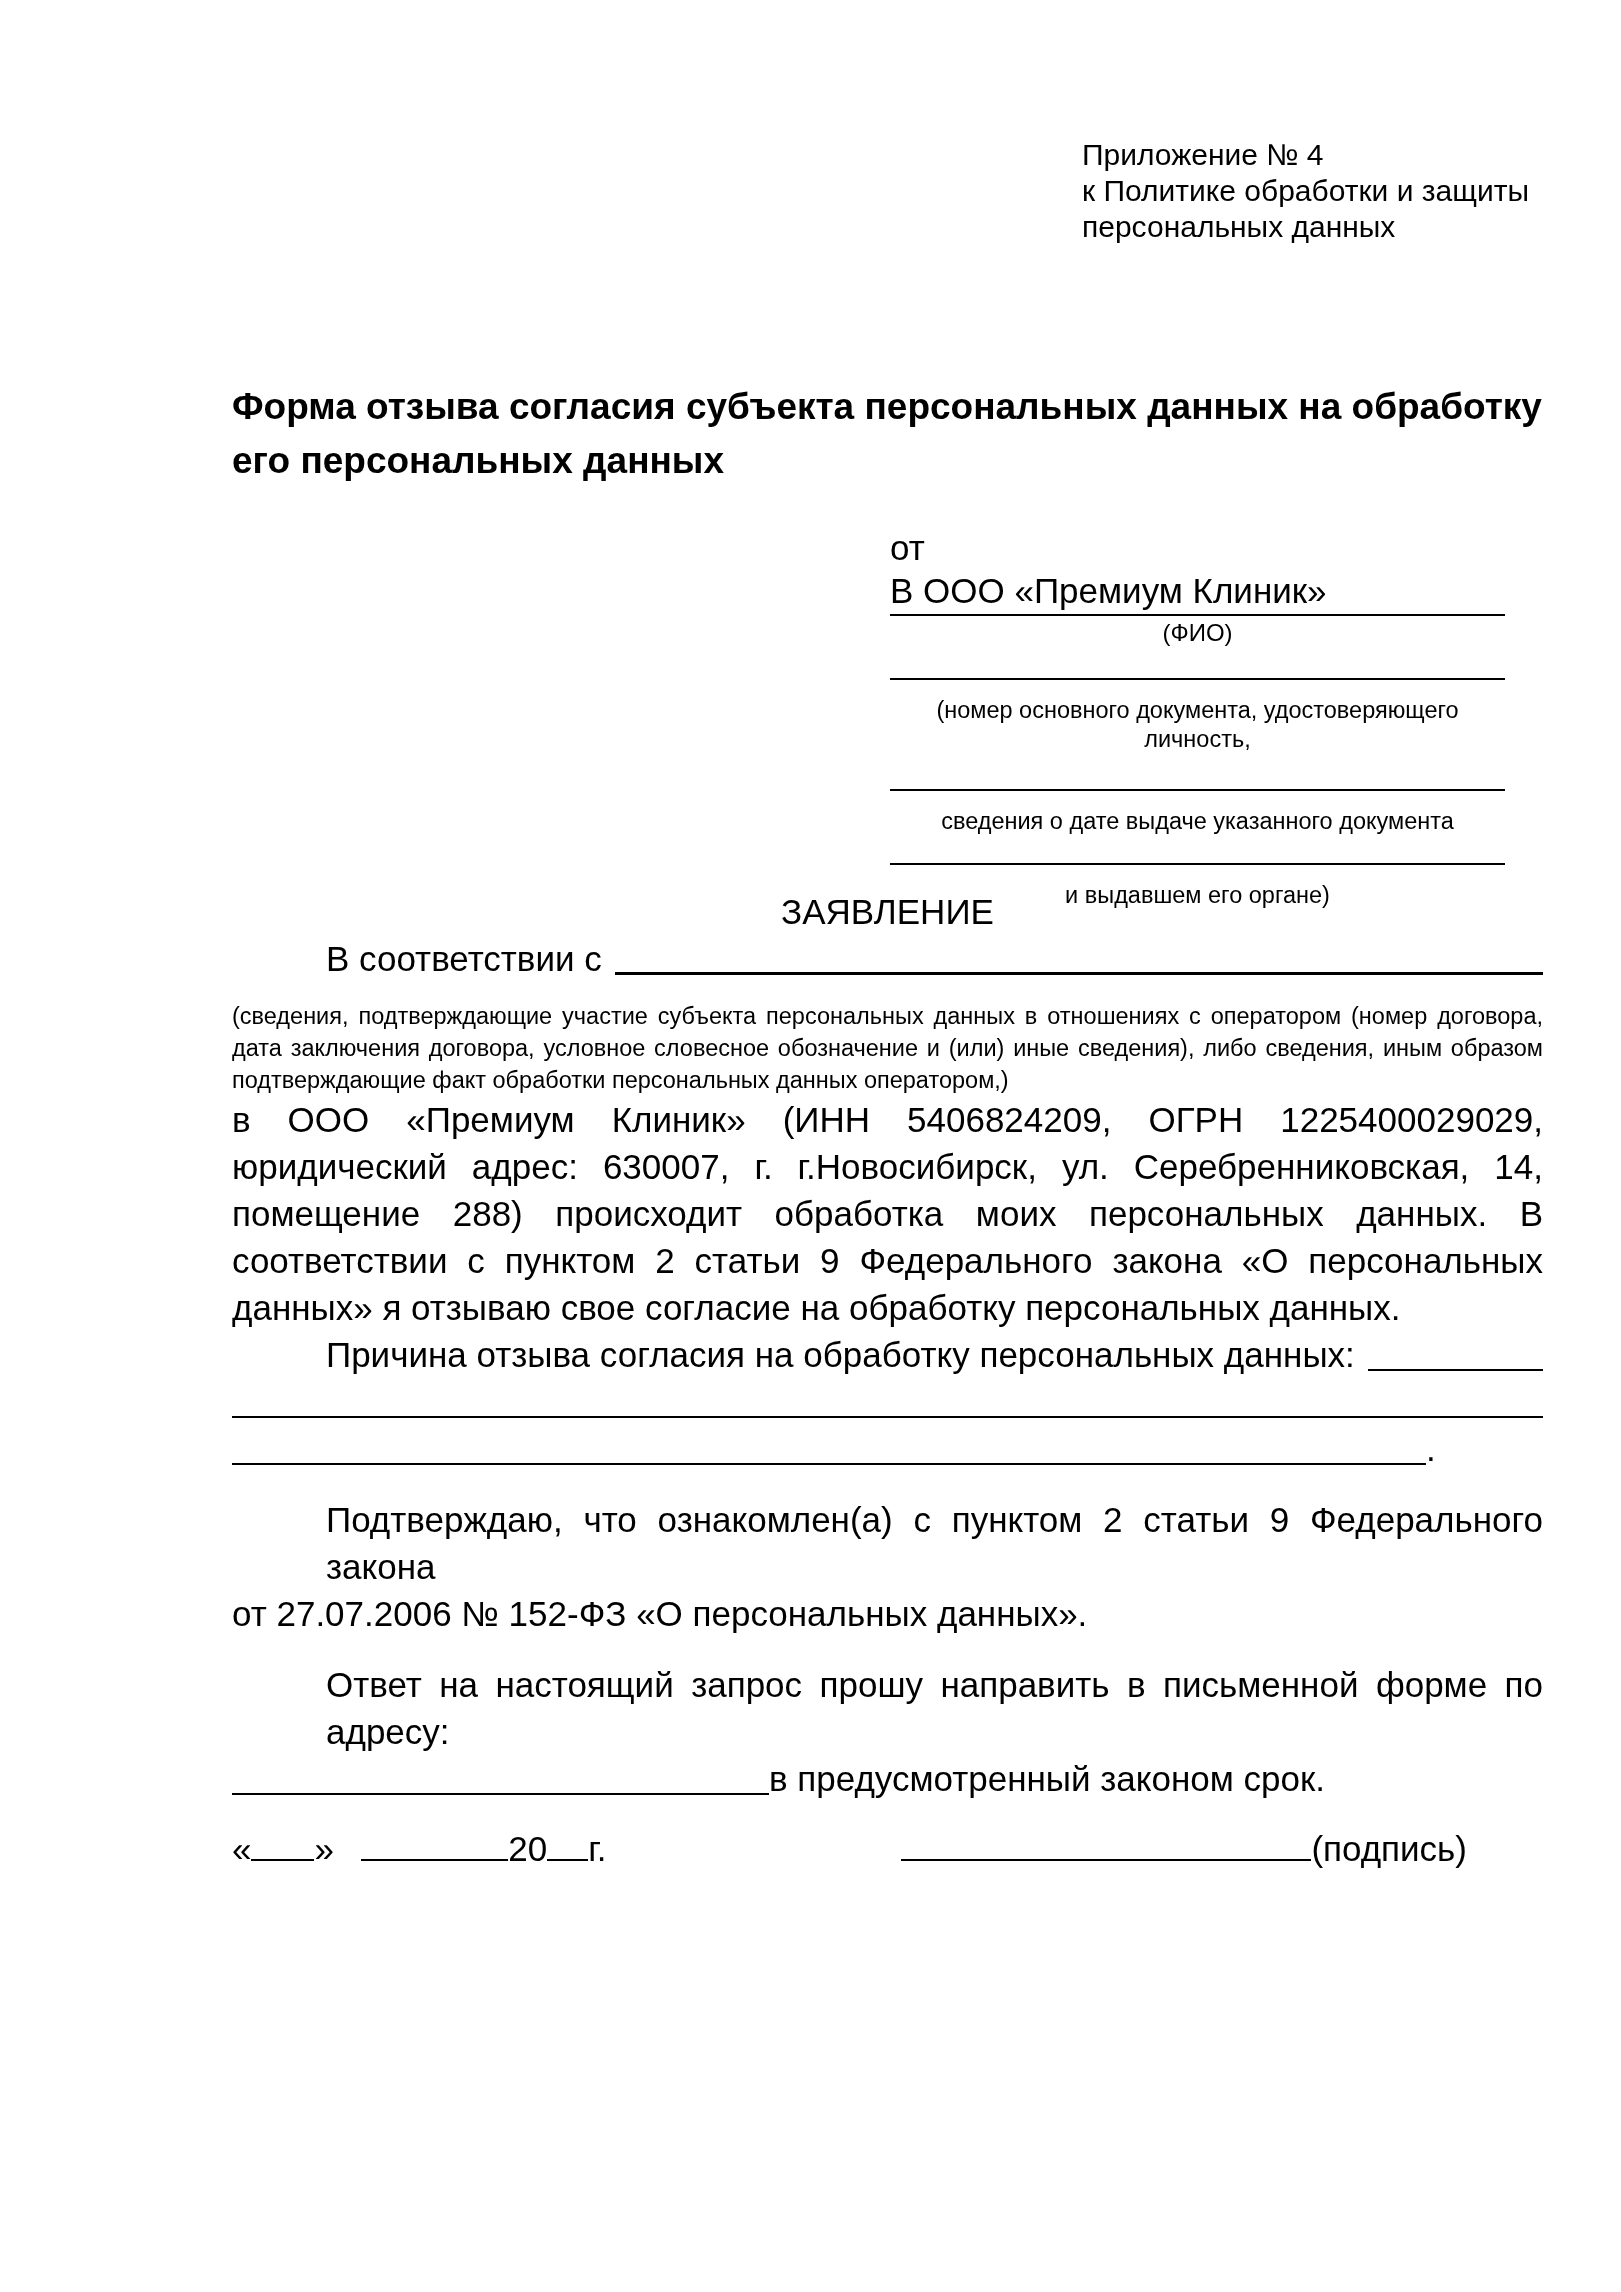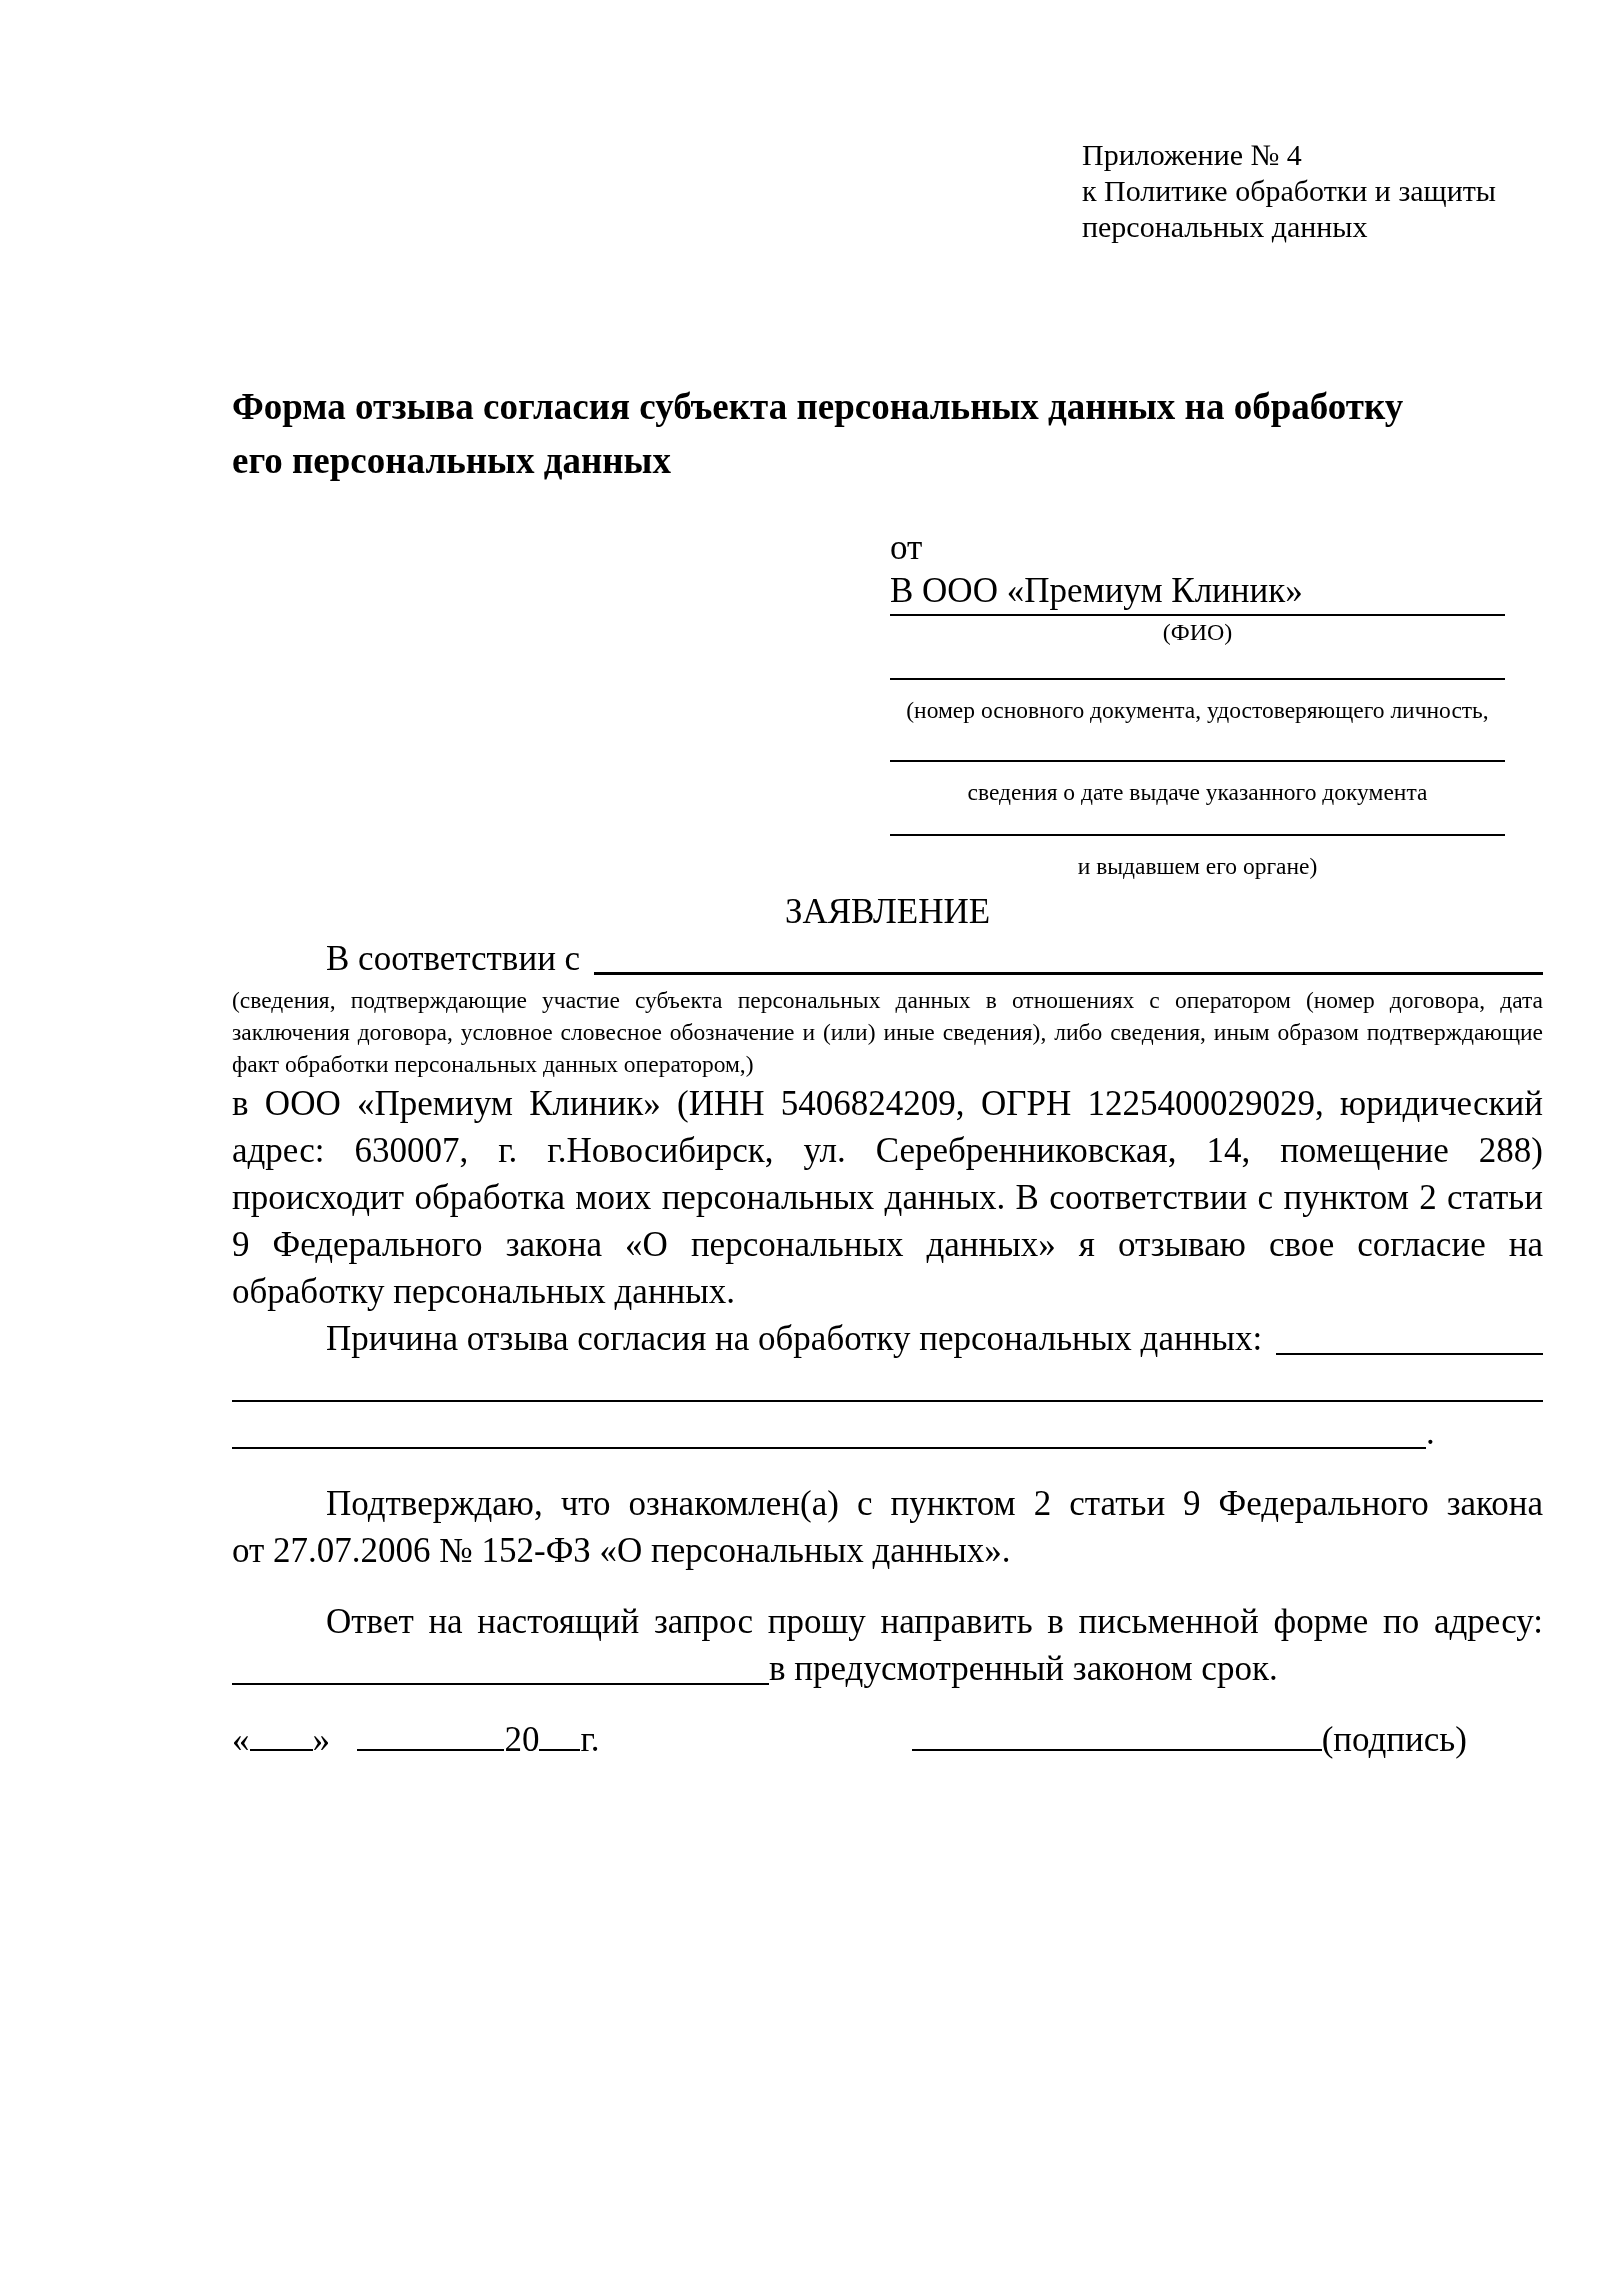--- a/index.html
+++ b/index.html
@@ -1,20 +1,20 @@
 <!DOCTYPE html>
 <html lang="ru"><head>
 <meta charset="utf-8">
 <style>
   html,body{margin:0;padding:0;background:#ffffff;}
   .page{
     position:relative;
     width:1621px;height:2170px;
     background:#ffffff;color:#000;
-    font-family:Liberation Serif, serif;
+    font-family:Liberation Sans, sans-serif;
     overflow:hidden;
   }
   
   .annex{position:absolute;left:1082px;top:137px;font-size:30px;line-height:36px;white-space:nowrap;}
   
   .title{position:absolute;left:232px;top:380px;width:1311px;font-weight:700;font-size:37px;line-height:54px;}
   
   .addressee{position:absolute;left:890px;top:526px;width:615px;font-size:35px;line-height:43px;}
   .fieldline{border-bottom:2.9px solid #000;height:0;}
   .cap{text-align:center;}
@@ -22,21 +22,21 @@
   .cap-doc{font-size:23.5px;line-height:29px;margin-top:16px;}
   .mt2{margin-top:2px;}.mt30{margin-top:29px;}.mt36{margin-top:35px;}.mt28{margin-top:27.4px;}
   
   .main{position:absolute;left:232px;top:888px;width:1311px;font-size:35px;line-height:47px;}
   .heading{text-align:center;}
   .flexrow{display:flex;align-items:stretch;}
   .indent{flex:0 0 94px;}
   .fill{flex:1 1 auto;border-bottom:3.9px solid #000;margin-bottom:6.9px;}
   .fill3{border-bottom-width:2.9px;}
   .nowrap{white-space:nowrap;}
-  .smallprint{font-size:23.5px;line-height:32px;text-align:justify;margin-top:2px;}
+  .smallprint{font-size:23.5px;line-height:32px;text-align:justify;margin-top:18px;}
   .bodypara{text-align:justify;}
   .jlast{text-align:justify;text-align-last:justify;margin-top:24px;}
   .ind-pad{padding-left:94px;}
   .blankrow{display:flex;align-items:stretch;height:47px;}
   .blankfill{border-bottom:2.9px solid #000;margin-bottom:6.9px;flex:1 1 auto;}
   .blankfix{flex:0 0 1194px;}
   .replyblank{flex:0 0 537px;border-bottom:2.9px solid #000;margin-bottom:6.9px;}
   
   .ub{display:inline-block;border-bottom:2.9px solid #000;height:1em;}
   .daterow{display:flex;justify-content:space-between;margin-top:22px;}

